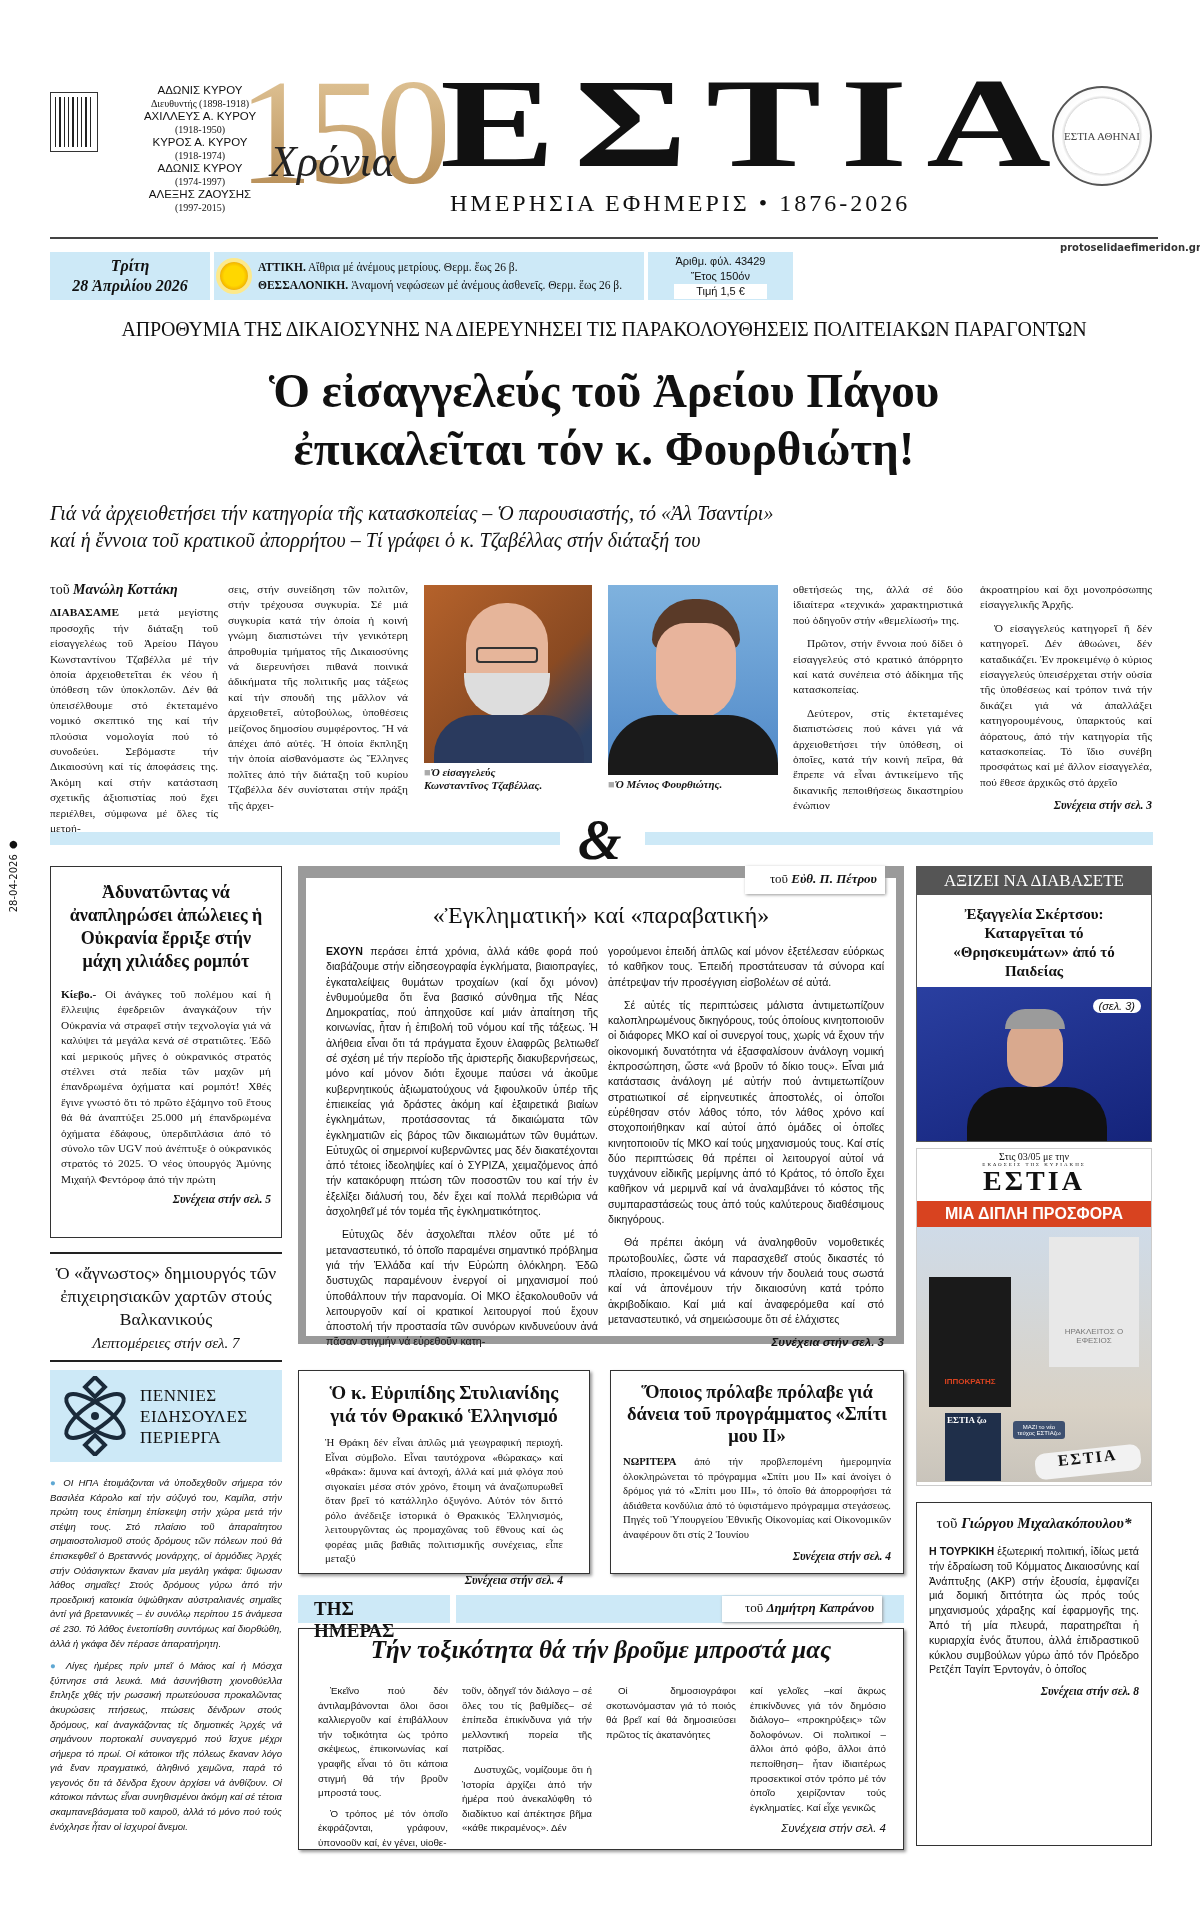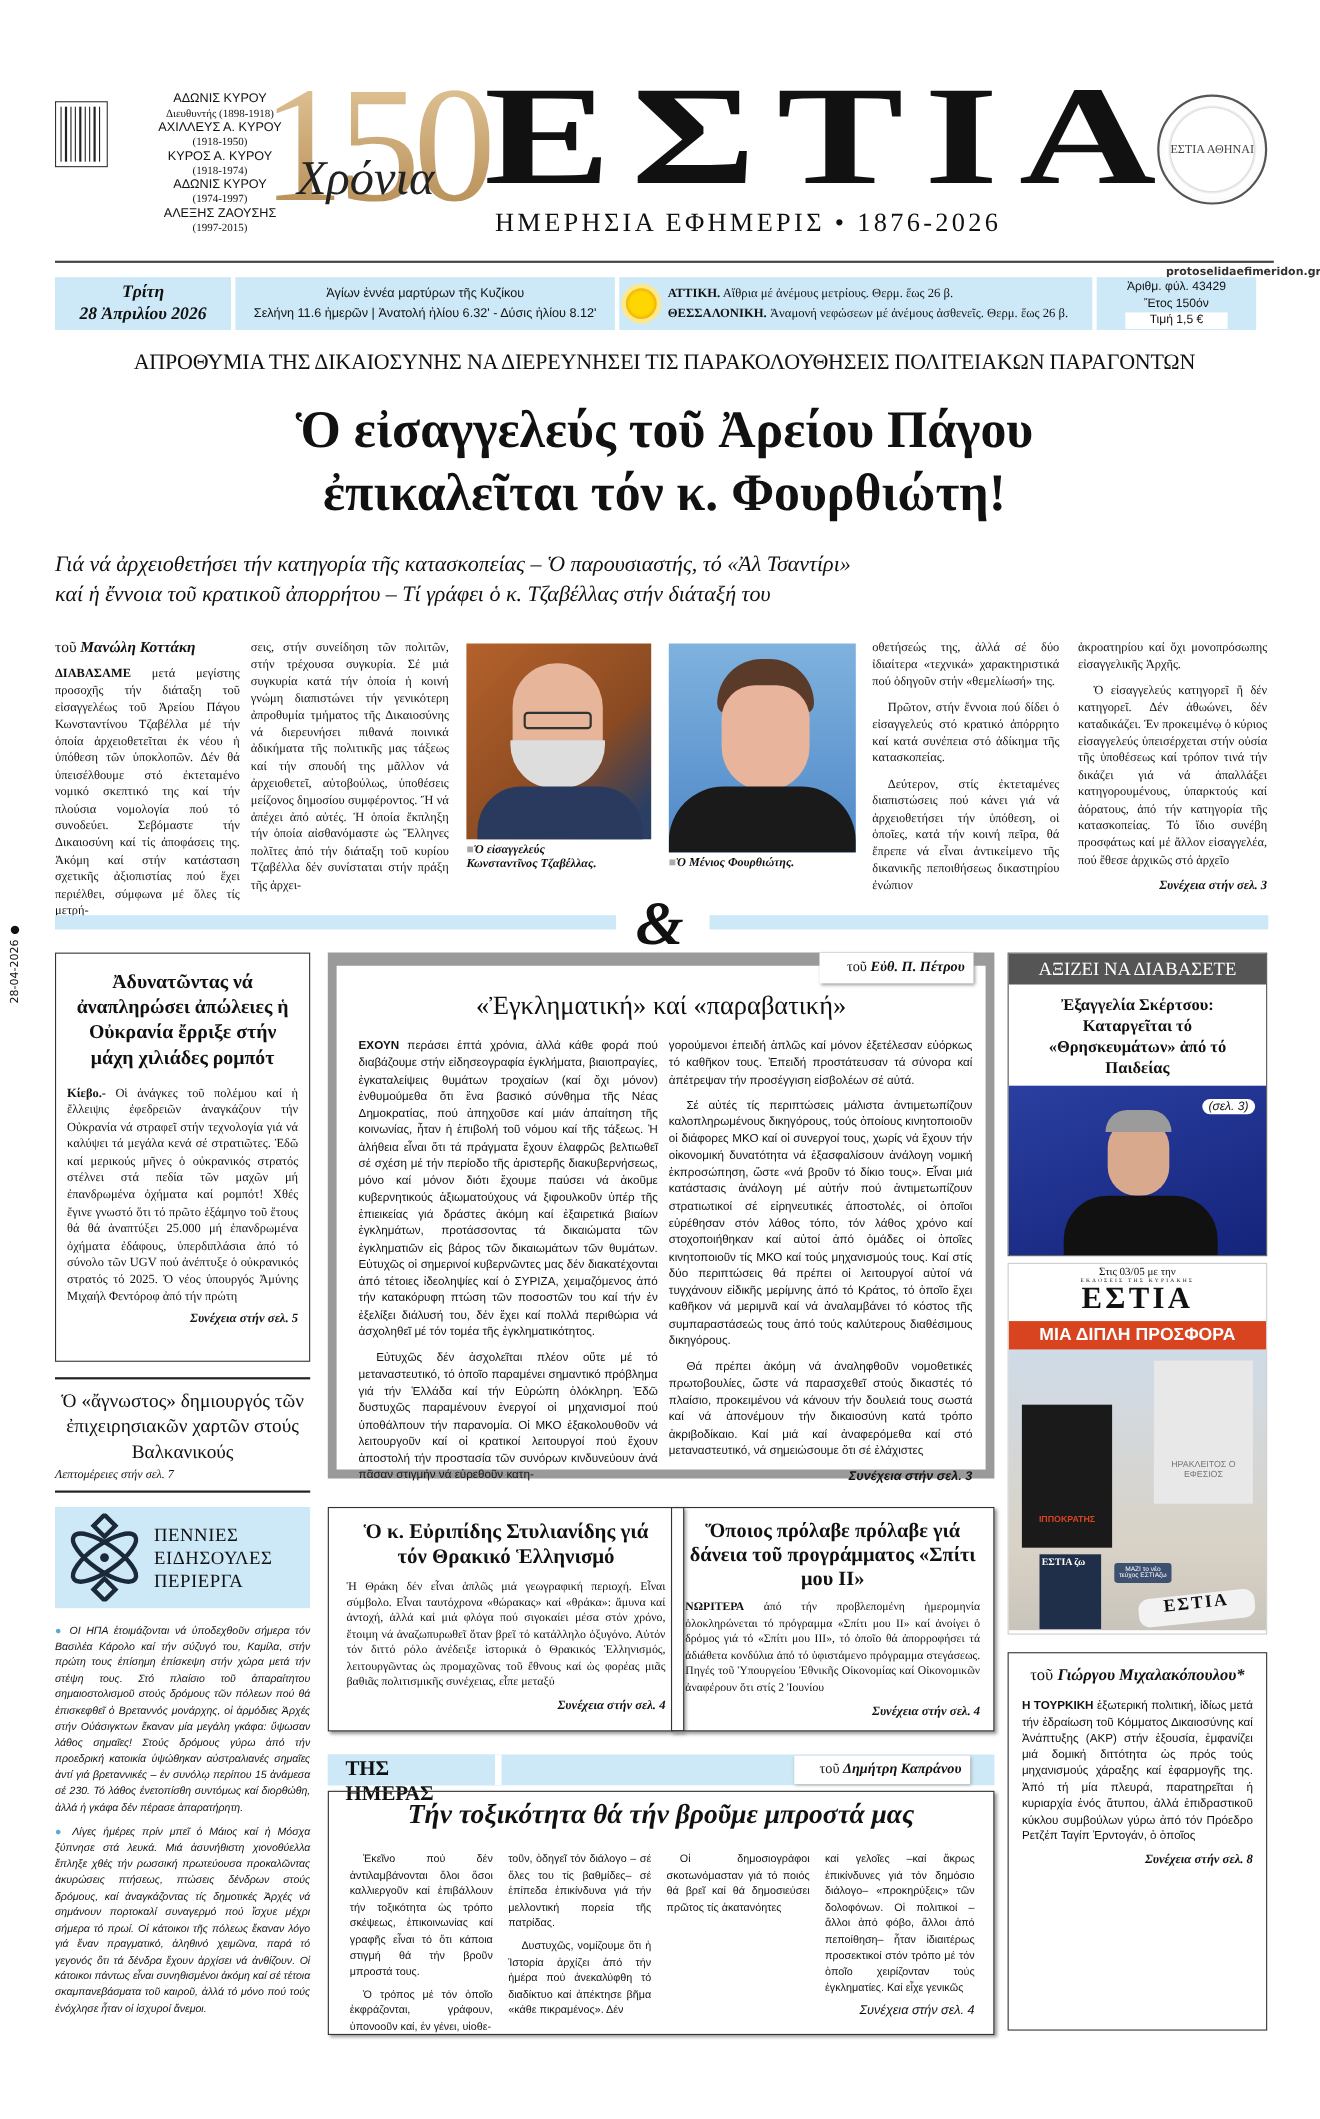--- a/index.html
+++ b/index.html
@@ -89,24 +89,20 @@
     <span>ΕΣΤΙΑ ΑΘΗΝΑΙ</span>
   </div>
 <div class="abs rule"></div>
 <div class="abs site">protoselidaefimeridon.gr</div>
 
 <div class="abs infobar">
   <div class="ib-day">
     <div>Τρίτη</div>
     <div>28 Ἀπριλίου 2026</div>
   </div>
-  <div class="ib-saint">
-    <div>Ἁγίων ἐννέα μαρτύρων τῆς Κυζίκου</div>
-    <div>Σελήνη 11.6 ἡμερῶν | Ἀνατολή ἡλίου 6.32' - Δύσις ἡλίου 8.12'</div>
-  </div>
   <div class="ib-weather">
     <span class="ib-sun"></span>
     <div>
       <div><b>ΑΤΤΙΚΗ.</b> <span>Αἴθρια μέ ἀνέμους μετρίους. Θερμ. ἕως 26 β.</span></div>
       <div><b>ΘΕΣΣΑΛΟΝΙΚΗ.</b> <span>Ἀναμονή νεφώσεων μέ ἀνέμους ἀσθενεῖς. Θερμ. ἕως 26 β.</span></div>
     </div>
   </div>
   <div class="ib-issue">
     <div>Ἀριθμ. φύλ. 43429</div>
     <div>Ἔτος 150όν</div>
@@ -162,21 +158,21 @@
 <div class="abs date-side">28-04-2026 ●</div>
 
 <div class="abs box" style="left:50px;top:866px;width:232px;height:372px;padding:12px 10px">
   <div class="h2" style="font-size:18px;line-height:23px;margin:2px 8px 14px">Ἀδυνατῶντας νά ἀναπληρώσει ἀπώλειες ἡ Οὐκρανία ἔρριξε στήν μάχη χιλιάδες ρομπότ</div>
   <div class="col"><b>Κίεβο.-</b> <span>Οἱ ἀνάγκες τοῦ πολέμου καί ἡ ἔλλειψις ἐφεδρειῶν ἀναγκάζουν τήν Οὐκρανία νά στραφεῖ στήν τεχνολογία γιά νά καλύψει τά μεγάλα κενά σέ στρατιῶτες. Ἐδῶ καί μερικούς μῆνες ὁ οὐκρανικός στρατός στέλνει στά πεδία τῶν μαχῶν μή ἐπανδρωμένα ὀχήματα καί ρομπότ! Χθές ἔγινε γνωστό ὅτι τό πρῶτο ἑξάμηνο τοῦ ἔτους θά θά ἀναπτύξει 25.000 μή ἐπανδρωμένα ὀχήματα ἐδάφους, ὑπερδιπλάσια ἀπό τό σύνολο τῶν UGV πού ἀνέπτυξε ὁ οὐκρανικός στρατός τό 2025. Ὁ νέος ὑπουργός Ἀμύνης Μιχαήλ Φεντόροφ ἀπό τήν πρώτη</span></div>
   <div class="cont" style="margin-top:6px">Συνέχεια στήν σελ. 5</div>
 </div>
 
 <div class="abs" style="left:50px;top:1252px;width:232px;border-top:2px solid #222;border-bottom:2px solid #222;padding:8px 0 8px">
   <div class="h2" style="font-size:17.5px;line-height:23px;font-weight:normal">Ὁ «ἄγνωστος» δημιουργός τῶν ἐπιχειρησιακῶν χαρτῶν στούς Βαλκανικούς</div>
-  <div style="text-align:left;font-style:italic;font-size:11px;margin-top:4px">Λεπτομέρειες στήν σελ. 7</div>
+  <div style="text-align:center;font-style:italic;font-size:15px;margin-top:4px">Λεπτομέρειες στήν σελ. 7</div>
 </div>
 
 <div class="abs" style="left:50px;top:1370px;width:232px;height:92px;background:#cde9f7;display:flex;align-items:center">
   <svg width="90" height="80" viewBox="0 0 90 80">
       <g fill="none" stroke="#1a2a3a" stroke-width="4">
         <ellipse cx="45" cy="40" rx="34" ry="12" transform="rotate(35 45 40)"></ellipse>
         <ellipse cx="45" cy="40" rx="34" ry="12" transform="rotate(-35 45 40)"></ellipse>
         <rect x="38" y="4" width="14" height="14" transform="rotate(45 45 11)"></rect>
         <rect x="38" y="62" width="14" height="14" transform="rotate(45 45 69)"></rect>
       </g>
@@ -225,21 +221,21 @@
   <div class="sans" style="margin-top:6px;background:#d84320;color:#fff;text-align:center;font-weight:bold;font-size:16px;padding:4px 0">ΜΙΑ ΔΙΠΛΗ ΠΡΟΣΦΟΡΑ</div>
   <div style="position:relative;height:255px;background:linear-gradient(180deg,#cfdbe8,#d9d2c6 70%,#c9c4bb)">
     <div class="sans" style="position:absolute;left:12px;top:50px;width:82px;height:130px;background:#1a1a1a;color:#d84320;font-size:8px;font-weight:bold;text-align:center;padding-top:100px">ΙΠΠΟΚΡΑΤΗΣ</div>
     <div class="sans" style="position:absolute;left:132px;top:10px;width:90px;height:130px;background:#e8e8e8;color:#777;font-size:8px;text-align:center;padding-top:90px">ΗΡΑΚΛΕΙΤΟΣ Ο ΕΦΕΣΙΟΣ</div>
     <div style="position:absolute;left:28px;top:186px;width:56px;height:68px;background:#1f2f4a;color:#fff;font-size:9px;font-weight:bold;padding:2px">ΕΣΤΙΑ ζω</div>
     <div class="sans" style="position:absolute;left:96px;top:194px;width:52px;background:#3d5070;color:#fff;font-size:6px;text-align:center;padding:3px;border-radius:3px">ΜΑΖΙ το νέο τεύχος ΕΣΤΙΑζω</div>
     <div style="position:absolute;left:118px;top:222px;width:106px;height:26px;background:#f2f2f2;border-radius:10px;text-align:center;font-weight:bold;font-size:16px;letter-spacing:2px;transform:rotate(-6deg)">ΕΣΤΙΑ</div>
   </div>
 </div>
 
-<div class="abs box" style="left:298px;top:1370px;width:324px;height:204px;padding:10px 16px;box-shadow:2px 2px 3px #999">
+<div class="abs box" style="left:298px;top:1370px;width:292px;height:204px;padding:10px 26px;box-shadow:2px 2px 3px #999">
   <div class="h2" style="font-size:19px;line-height:23px;margin-bottom:8px">Ὁ κ. Εὐριπίδης Στυλιανίδης γιά τόν Θρακικό Ἑλληνισμό</div>
   <div class="col" style="font-size:10.8px;line-height:14.5px">Ἡ Θράκη δέν εἶναι ἁπλῶς μιά γεωγραφική περιοχή. Εἶναι σύμβολο. Εἶναι ταυτόχρονα «θώρακας» καί «θράκα»: ἄμυνα καί ἀντοχή, ἀλλά καί μιά φλόγα πού σιγοκαίει μέσα στόν χρόνο, ἕτοιμη νά ἀναζωπυρωθεῖ ὅταν βρεῖ τό κατάλληλο ὀξυγόνο. Αὐτόν τόν διττό ρόλο ἀνέδειξε ἱστορικά ὁ Θρακικός Ἑλληνισμός, λειτουργῶντας ὡς προμαχῶνας τοῦ ἔθνους καί ὡς φορέας μιᾶς βαθιᾶς πολιτισμικῆς συνέχειας, εἶπε μεταξύ</div>
   <div class="cont" style="margin-top:8px">Συνέχεια στήν σελ. 4</div>
 </div>
 
 <div class="abs box" style="left:610px;top:1370px;width:294px;height:204px;padding:10px 12px;box-shadow:2px 2px 3px #999">
   <div class="h2" style="font-size:18.5px;line-height:22px;margin-bottom:8px">Ὅποιος πρόλαβε πρόλαβε γιά δάνεια τοῦ προγράμματος «Σπίτι μου ΙΙ»</div>
   <div class="col" style="font-size:10.6px;line-height:14.5px"><b>ΝΩΡΙΤΕΡΑ</b> <span>ἀπό τήν προβλεπομένη ἡμερομηνία ὁλοκληρώνεται τό πρόγραμμα «Σπίτι μου ΙΙ» καί ἀνοίγει ὁ δρόμος γιά τό «Σπίτι μου ΙΙΙ», τό ὁποῖο θά ἀπορροφήσει τά ἀδιάθετα κονδύλια ἀπό τό ὑφιστάμενο πρόγραμμα στεγάσεως. Πηγές τοῦ Ὑπουργείου Ἐθνικῆς Οἰκονομίας καί Οἰκονομικῶν ἀναφέρουν ὅτι στίς 2 Ἰουνίου</span></div>
   <div class="cont" style="margin-top:8px">Συνέχεια στήν σελ. 4</div>
 </div>

